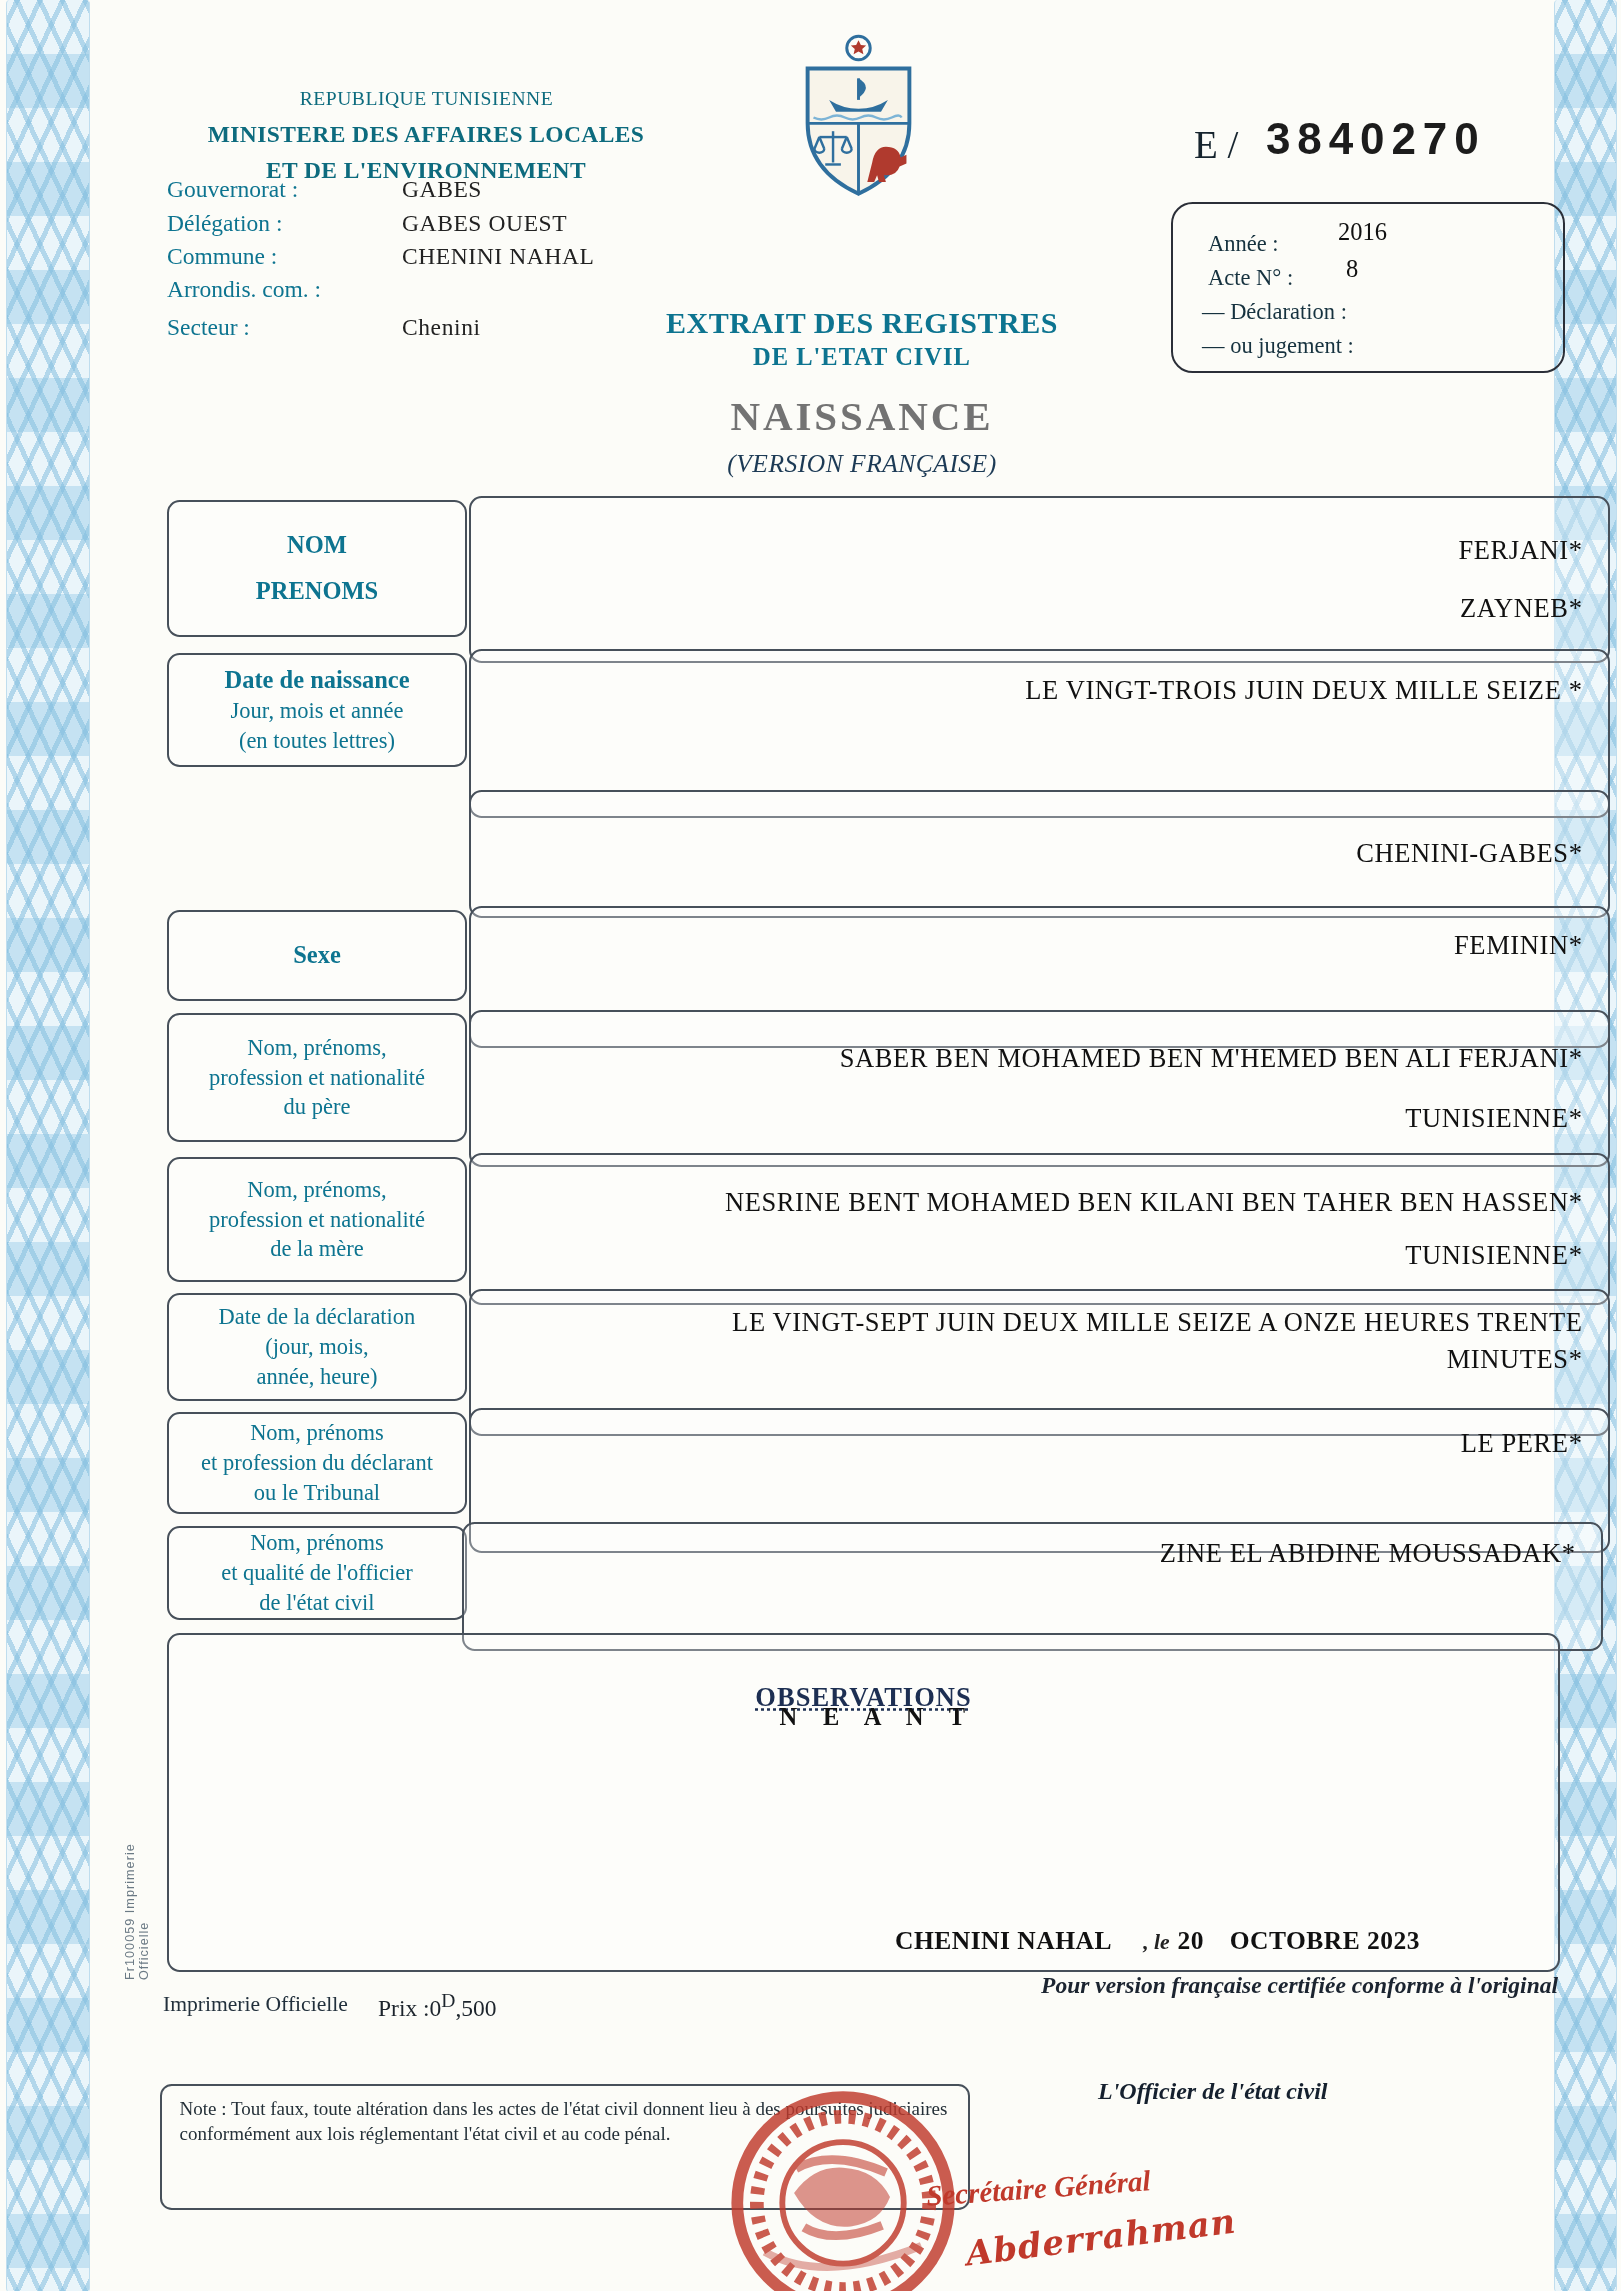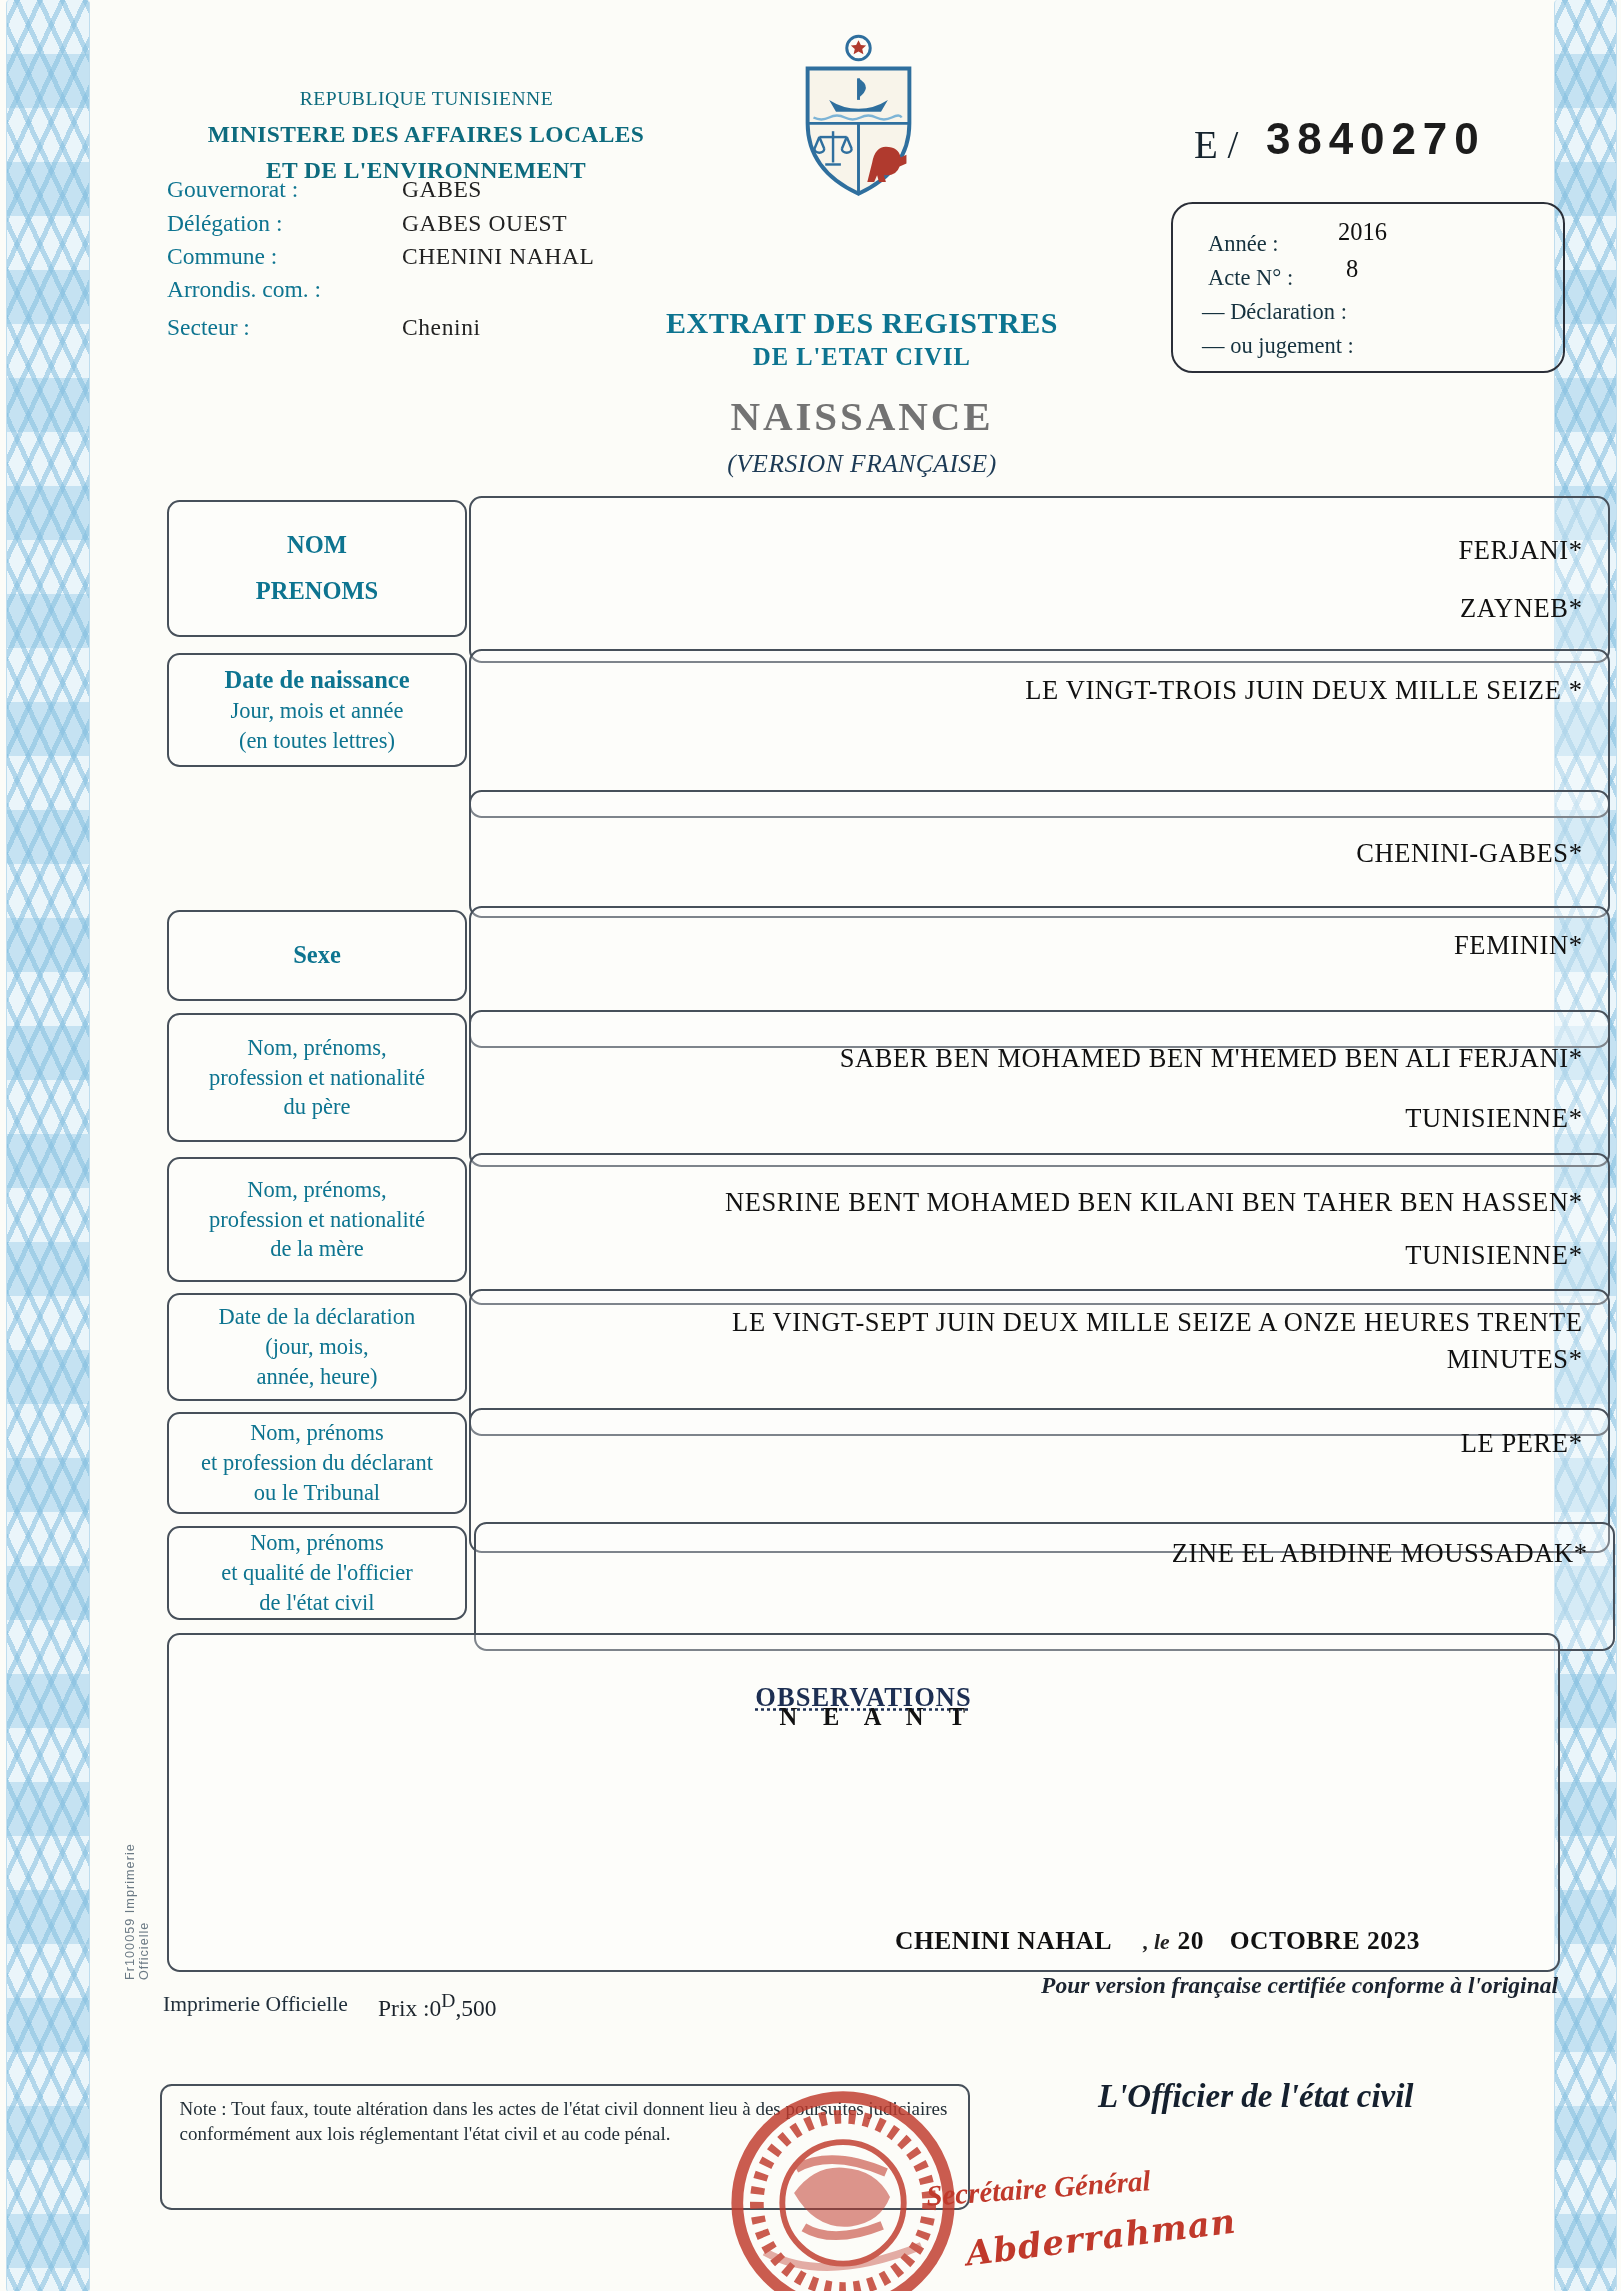--- a/index.html
+++ b/index.html
@@ -47,21 +47,21 @@
   .obs-box{border:2px solid #47505a;border-radius:12.7px;background:rgba(255,255,255,.3);}
   .obs-title{font-size:26.5px;font-weight:bold;color:#1d2f52;letter-spacing:1px;text-decoration:underline dotted;}
   .obs-neant{font-size:24.5px;font-weight:bold;color:#111;letter-spacing:9.8px;}
 
   .cert-line{font-size:23.5px;font-weight:bold;font-style:italic;color:#1b2430;}
   .footer-plain{font-size:21.6px;color:#22303c;}
   .prix{font-size:23.5px;color:#1c242c;}
   .place{font-size:25.5px;color:#111;letter-spacing:0.5px;}
   .le{font-size:21.6px;font-style:italic;color:#222;}
   .note-box{border:2px solid #47505a;border-radius:11.8px;padding:9.8px 17.6px;font-size:19px;line-height:1.35;color:#243038;}
-  .officier{font-size:33px;font-weight:bold;font-style:italic;color:#15202e;}
+  .officier{font-size:24px;font-weight:bold;font-style:italic;color:#15202e;}
 
   .stamp-text{color:#c0392b;font-weight:bold;font-style:italic;}
   .side-print{writing-mode:vertical-rl;transform:rotate(180deg);font-size:12.7px;color:#6b7a85;letter-spacing:1px;font-family:"Liberation Sans",sans-serif;}
 </style>
 </head>
 <body>
 
 <div class="page">
 
   <div class="guilloche" style="left:5.9px;width:82px;"></div>
@@ -197,21 +197,21 @@
   </div>
   <div class="abs value-box" style="left:469px;top:1408px;width:1086px;height:106px;justify-content:flex-start;padding:17.6px 25.5px;">
     <div class="vline">LE PERE*</div>
   </div>
 
   <div class="abs label-box" style="left:167px;top:1526px;width:296px;height:90px;">
     <span class="lline">Nom, prénoms</span>
     <span class="lline">et qualité de l'officier</span>
     <span class="lline">de l'état civil</span>
   </div>
-  <div class="abs value-box" style="left:474px;top:1522px;width:1086px;height:98px;justify-content:flex-start;padding:13.7px 25.5px;">
+  <div class="abs value-box" style="left:462px;top:1522px;width:1086px;height:98px;justify-content:flex-start;padding:13.7px 25.5px;">
     <div class="vline">ZINE EL ABIDINE MOUSSADAK*</div>
   </div>
 
   <div class="abs obs-box" style="left:167px;top:1633px;width:1389px;height:335px;">
     <div class="abs center obs-title" style="left:0;right:0;top:7.8px;">OBSERVATIONS</div>
     <div class="abs center obs-neant" style="left:0;right:0;top:29px;transform:translateX(13.7px);">N E A N T</div>
   </div>
 
   <div class="abs cert-line" style="left:882px;top:1972px;width:676px;text-align:right;">Pour version française certifiée conforme à l'original</div>
 

